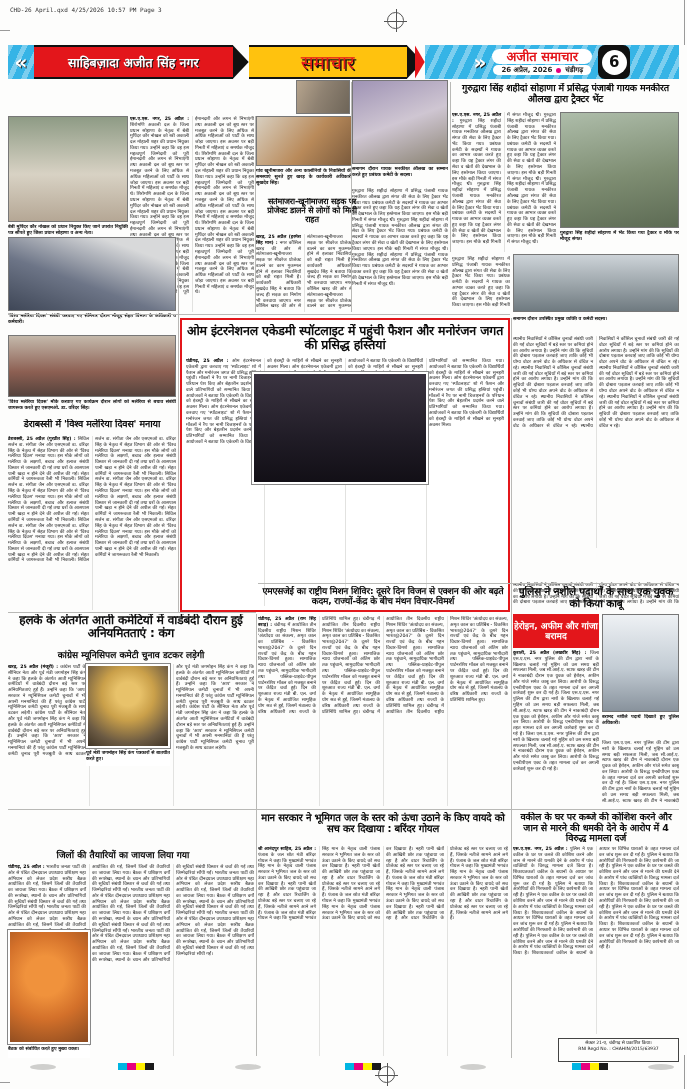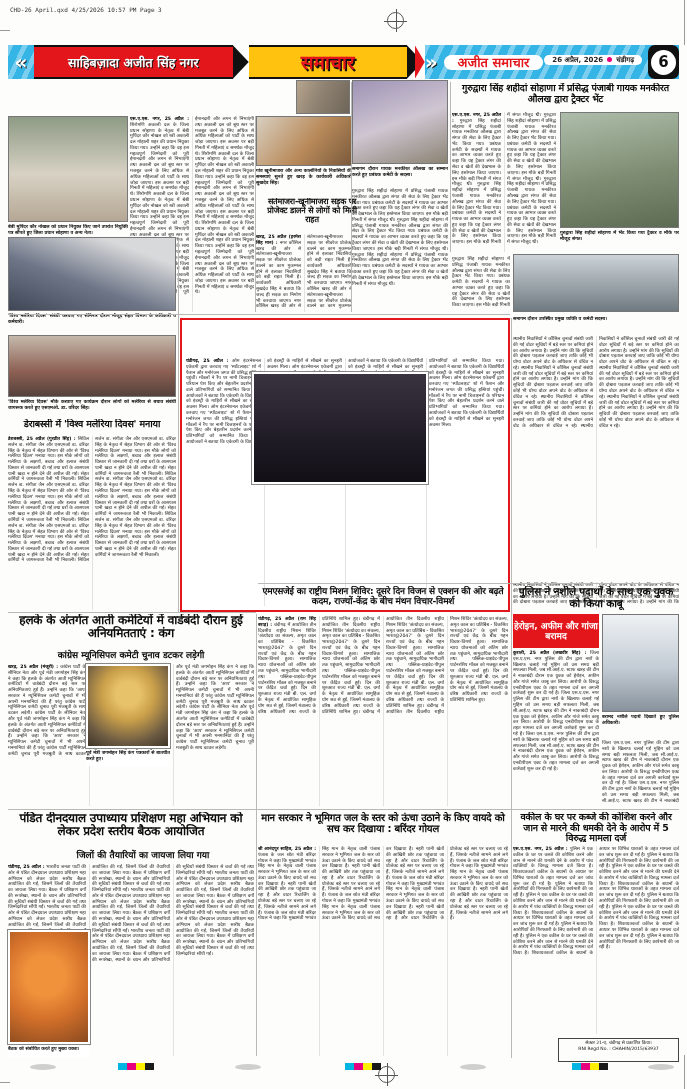--- a/index.html
+++ b/index.html
@@ -19,23 +19,23 @@
   
   .masthead{left:8px;top:45px;width:671px;height:34px;display:flex;align-items:stretch;}
   .mh-blue{background:#35b4e6;position:relative;overflow:hidden;}
   .mh-stripes{position:absolute;inset:0;background:repeating-linear-gradient(115deg,rgba(255,255,255,.35) 0 5px,rgba(255,255,255,0) 5px 13px);}
   .mh-chev{color:#fff;font-weight:bold;font-size:20px;line-height:34px;text-shadow:1px 1px 0 #222;position:relative;}
   .mh-red{background:#e3161b;flex:1.25;display:flex;align-items:center;justify-content:center;position:relative;border-top:2px solid #111;border-bottom:2px solid #111;}
   .mh-region{color:#fff;font-weight:bold;font-size:12.5px;text-shadow:1px 1px 0 #111;white-space:nowrap;}
   .mh-arrow{width:16px;background:#111;clip-path:polygon(0 0,100% 50%,0 100%);}
   .mh-arrow2{width:10px;background:#e3161b;clip-path:polygon(0 0,100% 50%,0 100%);margin-left:-8px;}
   .mh-yellow{background:#ffc20e;width:158px;display:flex;align-items:center;justify-content:center;border-top:2px solid #111;border-bottom:2px solid #111;}
-  .mh-section{color:#e3161b;font-weight:bold;font-size:19px;text-shadow:1.5px 1.5px 0 #111;}
+  .mh-section{color:#e3161b;font-weight:normal;font-size:19px;text-shadow:1.5px 1.5px 0 #111;}
   .mh-right{flex:1.6;display:flex;align-items:center;justify-content:center;gap:6px;}
-  .mh-pillcol{display:flex;flex-direction:row;align-items:flex-start;gap:1px;position:relative;}
+  .mh-pillcol{display:flex;flex-direction:column;align-items:center;gap:1px;position:relative;}
   .mh-paper{background:#fff;border-radius:9px;color:#e3161b;font-weight:bold;font-size:13px;padding:0 14px;line-height:15px;white-space:nowrap;}
   .mh-datepill{background:#fff;border-radius:7px;font-size:7px;font-weight:bold;color:#222;padding:0 8px;line-height:10px;display:flex;align-items:center;gap:4px;white-space:nowrap;}
   .mh-dot{width:5px;height:5px;border-radius:50%;background:#e6007e;display:inline-block;}
   .mh-pageblk{width:32px;background:#111;border-radius:7px;display:flex;align-items:center;justify-content:center;position:relative;}
   .mh-pagecircle{width:25px;height:25px;background:#fff;border-radius:50%;display:flex;align-items:center;justify-content:center;font-weight:bold;font-size:15px;color:#111;}
   
   .headline{font-weight:bold;color:#0c0c0c;text-align:center;line-height:1.12;overflow:hidden;letter-spacing:-0.2px;}
   .subhead{font-weight:bold;color:#0c0c0c;text-align:center;overflow:hidden;}
   .body-text{font-size:4.6px;line-height:1.26;text-align:justify;color:#222;overflow:hidden;column-gap:6px;column-rule:1px solid #e2e2e0;}
   .c1{column-count:1}.c2{column-count:2}.c3{column-count:3}.c4{column-count:4}
@@ -143,20 +143,21 @@
   <div class="abs caption" style="left:8px;top:313px;width:168px;height:18px;">'विश्व मलेरिया दिवस' संबंधी करवाए गए सेमिनार दौरान मौजूद सेहत विभाग के अधिकारी व कर्मचारी।</div>
   <div class="abs photo p-camp" style="left:8px;top:335px;width:168px;height:62px;"></div>
   <div class="abs caption" style="left:8px;top:399px;width:168px;height:18px;">'विश्व मलेरिया दिवस' मौके करवाए गए कार्यक्रम दौरान लोगों को मलेरिया से बचाव संबंधी जागरूक करते हुए एसएमओ. डा. वरिंदर सिंह।</div>
   <div class="abs headline" style="left:8px;top:419px;width:168px;height:15px;font-size:9.5px;">डेराबस्सी में 'विश्व मलेरिया दिवस' मनाया</div>
   <div class="abs body-text c2" style="left:8px;top:436px;width:168px;height:174px;">
     <span class="dateline">डेराबस्सी, 25 अप्रैल (गुरप्रीत सिंह) :</span>
     <span>सिविल सर्जन डा. संगीता जैन और एसएमओ डा. वरिंदर सिंह के नेतृत्व में सेहत विभाग की ओर से 'विश्व मलेरिया दिवस' मनाया गया। इस मौके लोगों को मलेरिया के लक्षणों, बचाव और इलाज संबंधी विस्तार से जानकारी दी गई तथा घरों के आसपास पानी खड़ा न होने देने की अपील की गई। सेहत कर्मियों ने जागरूकता रैली भी निकाली। सिविल सर्जन डा. संगीता जैन और एसएमओ डा. वरिंदर सिंह के नेतृत्व में सेहत विभाग की ओर से 'विश्व मलेरिया दिवस' मनाया गया। इस मौके लोगों को मलेरिया के लक्षणों, बचाव और इलाज संबंधी विस्तार से जानकारी दी गई तथा घरों के आसपास पानी खड़ा न होने देने की अपील की गई। सेहत कर्मियों ने जागरूकता रैली भी निकाली। सिविल सर्जन डा. संगीता जैन और एसएमओ डा. वरिंदर सिंह के नेतृत्व में सेहत विभाग की ओर से 'विश्व मलेरिया दिवस' मनाया गया। इस मौके लोगों को मलेरिया के लक्षणों, बचाव और इलाज संबंधी विस्तार से जानकारी दी गई तथा घरों के आसपास पानी खड़ा न होने देने की अपील की गई। सेहत कर्मियों ने जागरूकता रैली भी निकाली। सिविल सर्जन डा. संगीता जैन और एसएमओ डा. वरिंदर सिंह के नेतृत्व में सेहत विभाग की ओर से 'विश्व मलेरिया दिवस' मनाया गया। इस मौके लोगों को मलेरिया के लक्षणों, बचाव और इलाज संबंधी विस्तार से जानकारी दी गई तथा घरों के आसपास पानी खड़ा न होने देने की अपील की गई। सेहत कर्मियों ने जागरूकता रैली भी निकाली। सिविल सर्जन डा. संगीता जैन और एसएमओ डा. वरिंदर सिंह के नेतृत्व में सेहत विभाग की ओर से 'विश्व मलेरिया दिवस' मनाया गया। इस मौके लोगों को मलेरिया के लक्षणों, बचाव और इलाज संबंधी विस्तार से जानकारी दी गई तथा घरों के आसपास पानी खड़ा न होने देने की अपील की गई। सेहत कर्मियों ने जागरूकता रैली भी निकाली। सिविल सर्जन डा. संगीता जैन और एसएमओ डा. वरिंदर सिंह के नेतृत्व में सेहत विभाग की ओर से 'विश्व मलेरिया दिवस' मनाया गया। इस मौके लोगों को मलेरिया के लक्षणों, बचाव और इलाज संबंधी विस्तार से जानकारी दी गई तथा घरों के आसपास पानी खड़ा न होने देने की अपील की गई। सेहत कर्मियों ने जागरूकता रैली भी निकाली।</span>
   </div>
 
   <div class="abs redbox" style="left:180px;top:318px;width:330px;height:294px;"></div>
+  <div class="abs headline" style="left:186px;top:324px;width:318px;height:30px;font-size:12.5px;">ओम इंटरनेशनल एकेडमी स्पॉटलाइट में पहुंची फैशन और मनोरंजन जगत की प्रसिद्ध हस्तियां</div>
   <div class="abs body-text c4" style="left:186px;top:358px;width:318px;height:248px;">
     <span class="dateline">चंडीगढ़, 25 अप्रैल :</span>
     <span>ओम इंटरनेशनल एकेडमी द्वारा करवाए गए 'स्पॉटलाइट' शो में फैशन और मनोरंजन जगत की प्रसिद्ध हस्तियां पहुंचीं। मॉडलों ने रैंप पर नामी डिजाइनरों के परिधान पेश किए और बेहतरीन प्रदर्शन करने वाले प्रतिभागियों को सम्मानित किया गया। आयोजकों ने बताया कि एकेडमी के विद्यार्थियों को इंडस्ट्री के माहिरों से सीखने का सुनहरी अवसर मिला। ओम इंटरनेशनल एकेडमी द्वारा करवाए गए 'स्पॉटलाइट' शो में फैशन और मनोरंजन जगत की प्रसिद्ध हस्तियां पहुंचीं। मॉडलों ने रैंप पर नामी डिजाइनरों के परिधान पेश किए और बेहतरीन प्रदर्शन करने वाले प्रतिभागियों को सम्मानित किया गया। आयोजकों ने बताया कि एकेडमी के विद्यार्थियों को इंडस्ट्री के माहिरों से सीखने का सुनहरी अवसर मिला। ओम इंटरनेशनल एकेडमी द्वारा करवाए गए 'स्पॉटलाइट' शो में फैशन और मनोरंजन जगत की प्रसिद्ध हस्तियां पहुंचीं। मॉडलों ने रैंप पर नामी डिजाइनरों के परिधान पेश किए और बेहतरीन प्रदर्शन करने वाले प्रतिभागियों को सम्मानित किया गया। आयोजकों ने बताया कि एकेडमी के विद्यार्थियों को इंडस्ट्री के माहिरों से सीखने का सुनहरी अवसर मिला। ओम इंटरनेशनल एकेडमी द्वारा करवाए गए 'स्पॉटलाइट' शो में फैशन और मनोरंजन जगत की प्रसिद्ध हस्तियां पहुंचीं। मॉडलों ने रैंप पर नामी डिजाइनरों के परिधान पेश किए और बेहतरीन प्रदर्शन करने वाले प्रतिभागियों को सम्मानित किया गया। आयोजकों ने बताया कि एकेडमी के विद्यार्थियों को इंडस्ट्री के माहिरों से सीखने का सुनहरी अवसर मिला। ओम इंटरनेशनल एकेडमी द्वारा करवाए गए 'स्पॉटलाइट' शो में फैशन और मनोरंजन जगत की प्रसिद्ध हस्तियां पहुंचीं। मॉडलों ने रैंप पर नामी डिजाइनरों के परिधान पेश किए और बेहतरीन प्रदर्शन करने वाले प्रतिभागियों को सम्मानित किया गया। आयोजकों ने बताया कि एकेडमी के विद्यार्थियों को इंडस्ट्री के माहिरों से सीखने का सुनहरी अवसर मिला। ओम इंटरनेशनल एकेडमी द्वारा करवाए गए 'स्पॉटलाइट' शो में फैशन और मनोरंजन जगत की प्रसिद्ध हस्तियां पहुंचीं। मॉडलों ने रैंप पर नामी डिजाइनरों के परिधान पेश किए और बेहतरीन प्रदर्शन करने वाले प्रतिभागियों को सम्मानित किया गया। आयोजकों ने बताया कि एकेडमी के विद्यार्थियों को इंडस्ट्री के माहिरों से सीखने का सुनहरी अवसर मिला। ओम इंटरनेशनल एकेडमी द्वारा करवाए गए 'स्पॉटलाइट' शो में फैशन और मनोरंजन जगत की प्रसिद्ध हस्तियां पहुंचीं। मॉडलों ने रैंप पर नामी डिजाइनरों के परिधान पेश किए और बेहतरीन प्रदर्शन करने वाले प्रतिभागियों को सम्मानित किया गया। आयोजकों ने बताया कि एकेडमी के विद्यार्थियों को इंडस्ट्री के माहिरों से सीखने का सुनहरी अवसर मिला।</span>
   </div>
   <div class="abs photo p-fashion" style="left:252px;top:372px;width:176px;height:112px;border:2px solid #fff;outline:1px solid #888;"></div>
 
   <div class="abs caption" style="left:513px;top:316px;width:166px;height:18px;">समागम दौरान उपस्थित प्रमुख व्यक्ति व कमेटी सदस्य।</div>
   <div class="abs body-text c2" style="left:513px;top:336px;width:166px;height:212px;">
     <span>स्थानीय निवासियों ने कौंसिल चुनावों संबंधी जारी की गई वोटर सूचियों में बड़े स्तर पर कमियां होने का आरोप लगाया है। उन्होंने मांग की कि सूचियों की दोबारा पड़ताल करवाई जाए ताकि कोई भी योग्य वोटर अपने वोट के अधिकार से वंचित न रहे। स्थानीय निवासियों ने कौंसिल चुनावों संबंधी जारी की गई वोटर सूचियों में बड़े स्तर पर कमियां होने का आरोप लगाया है। उन्होंने मांग की कि सूचियों की दोबारा पड़ताल करवाई जाए ताकि कोई भी योग्य वोटर अपने वोट के अधिकार से वंचित न रहे। स्थानीय निवासियों ने कौंसिल चुनावों संबंधी जारी की गई वोटर सूचियों में बड़े स्तर पर कमियां होने का आरोप लगाया है। उन्होंने मांग की कि सूचियों की दोबारा पड़ताल करवाई जाए ताकि कोई भी योग्य वोटर अपने वोट के अधिकार से वंचित न रहे। स्थानीय निवासियों ने कौंसिल चुनावों संबंधी जारी की गई वोटर सूचियों में बड़े स्तर पर कमियां होने का आरोप लगाया है। उन्होंने मांग की कि सूचियों की दोबारा पड़ताल करवाई जाए ताकि कोई भी योग्य वोटर अपने वोट के अधिकार से वंचित न रहे। स्थानीय निवासियों ने कौंसिल चुनावों संबंधी जारी की गई वोटर सूचियों में बड़े स्तर पर कमियां होने का आरोप लगाया है। उन्होंने मांग की कि सूचियों की दोबारा पड़ताल करवाई जाए ताकि कोई भी योग्य वोटर अपने वोट के अधिकार से वंचित न रहे। स्थानीय निवासियों ने कौंसिल चुनावों संबंधी जारी की गई वोटर सूचियों में बड़े स्तर पर कमियां होने का आरोप लगाया है। उन्होंने मांग की कि सूचियों की दोबारा पड़ताल करवाई जाए ताकि कोई भी योग्य वोटर अपने वोट के अधिकार से वंचित न रहे।</span>
   </div>
@@ -185,36 +186,35 @@
   <div class="abs photo p-police" style="left:602px;top:614px;width:77px;height:98px;"></div>
   <div class="abs caption" style="left:602px;top:714px;width:77px;height:24px;">बरामद नशीले पदार्थ दिखाते हुए पुलिस अधिकारी।</div>
   <div class="abs body-text c1" style="left:513px;top:650px;width:86px;height:156px;">
     <span class="dateline">कुराली, 25 अप्रैल (लखवीर सिंह) :</span>
     <span>जिला एस.ए.एस. नगर पुलिस की टीम द्वारा नशों के खिलाफ चलाई गई मुहिम को उस समय बड़ी सफलता मिली, जब सी.आई.ए. स्टाफ खरड़ की टीम ने नाकाबंदी दौरान एक युवक को हेरोइन, अफीम और गांजे समेत काबू कर लिया। आरोपी के विरुद्ध एनडीपीएस एक्ट के तहत मामला दर्ज कर अगली कार्रवाई शुरू कर दी गई है। जिला एस.ए.एस. नगर पुलिस की टीम द्वारा नशों के खिलाफ चलाई गई मुहिम को उस समय बड़ी सफलता मिली, जब सी.आई.ए. स्टाफ खरड़ की टीम ने नाकाबंदी दौरान एक युवक को हेरोइन, अफीम और गांजे समेत काबू कर लिया। आरोपी के विरुद्ध एनडीपीएस एक्ट के तहत मामला दर्ज कर अगली कार्रवाई शुरू कर दी गई है। जिला एस.ए.एस. नगर पुलिस की टीम द्वारा नशों के खिलाफ चलाई गई मुहिम को उस समय बड़ी सफलता मिली, जब सी.आई.ए. स्टाफ खरड़ की टीम ने नाकाबंदी दौरान एक युवक को हेरोइन, अफीम और गांजे समेत काबू कर लिया। आरोपी के विरुद्ध एनडीपीएस एक्ट के तहत मामला दर्ज कर अगली कार्रवाई शुरू कर दी गई है।</span>
   </div>
   <div class="abs body-text c1" style="left:602px;top:740px;width:77px;height:66px;">
     <span>जिला एस.ए.एस. नगर पुलिस की टीम द्वारा नशों के खिलाफ चलाई गई मुहिम को उस समय बड़ी सफलता मिली, जब सी.आई.ए. स्टाफ खरड़ की टीम ने नाकाबंदी दौरान एक युवक को हेरोइन, अफीम और गांजे समेत काबू कर लिया। आरोपी के विरुद्ध एनडीपीएस एक्ट के तहत मामला दर्ज कर अगली कार्रवाई शुरू कर दी गई है। जिला एस.ए.एस. नगर पुलिस की टीम द्वारा नशों के खिलाफ चलाई गई मुहिम को उस समय बड़ी सफलता मिली, जब सी.आई.ए. स्टाफ खरड़ की टीम ने नाकाबंदी दौरान एक युवक को हेरोइन, अफीम और गांजे समेत काबू कर लिया। आरोपी के विरुद्ध एनडीपीएस एक्ट के तहत मामला दर्ज कर अगली कार्रवाई शुरू कर दी गई है।</span>
   </div>
 
-  <div class="abs headline" style="left:8px;top:812px;width:246px;height:34px;font-size:12px;">पंडित दीनदयाल उपाध्याय प्रशिक्षण महा अभियान को लेकर प्रदेश स्तरीय बैठक आयोजित</div>
-  <div class="abs subhead" style="left:20px;top:848px;width:246px;height:13px;font-size:9px;">जिलों की तैयारियों का जायजा लिया गया</div>
+  <div class="abs subhead" style="left:0;top:848px;width:246px;height:13px;font-size:9px;">जिलों की तैयारियों का जायजा लिया गया</div>
   <div class="abs body-text c3" style="left:8px;top:864px;width:246px;height:192px;">
     <span class="dateline">चंडीगढ़, 25 अप्रैल :</span>
     <span>भारतीय जनता पार्टी की ओर से पंडित दीनदयाल उपाध्याय प्रशिक्षण महा अभियान को लेकर प्रदेश स्तरीय बैठक आयोजित की गई, जिसमें जिलों की तैयारियों का जायजा लिया गया। बैठक में प्रशिक्षण वर्गों की रूपरेखा, स्थानों के चयन और प्रतिभागियों की सूचियों संबंधी विस्तार से चर्चा की गई तथा जिम्मेदारियां सौंपी गईं। भारतीय जनता पार्टी की ओर से पंडित दीनदयाल उपाध्याय प्रशिक्षण महा अभियान को लेकर प्रदेश स्तरीय बैठक आयोजित की गई, जिसमें जिलों की तैयारियों का जायजा लिया गया। बैठक में प्रशिक्षण वर्गों की रूपरेखा, स्थानों के चयन और प्रतिभागियों की सूचियों संबंधी विस्तार से चर्चा की गई तथा जिम्मेदारियां सौंपी गईं। भारतीय जनता पार्टी की ओर से पंडित दीनदयाल उपाध्याय प्रशिक्षण महा अभियान को लेकर प्रदेश स्तरीय बैठक आयोजित की गई, जिसमें जिलों की तैयारियों का जायजा लिया गया। बैठक में प्रशिक्षण वर्गों की रूपरेखा, स्थानों के चयन और प्रतिभागियों की सूचियों संबंधी विस्तार से चर्चा की गई तथा जिम्मेदारियां सौंपी गईं। भारतीय जनता पार्टी की ओर से पंडित दीनदयाल उपाध्याय प्रशिक्षण महा अभियान को लेकर प्रदेश स्तरीय बैठक आयोजित की गई, जिसमें जिलों की तैयारियों का जायजा लिया गया। बैठक में प्रशिक्षण वर्गों की रूपरेखा, स्थानों के चयन और प्रतिभागियों की सूचियों संबंधी विस्तार से चर्चा की गई तथा जिम्मेदारियां सौंपी गईं। भारतीय जनता पार्टी की ओर से पंडित दीनदयाल उपाध्याय प्रशिक्षण महा अभियान को लेकर प्रदेश स्तरीय बैठक आयोजित की गई, जिसमें जिलों की तैयारियों का जायजा लिया गया। बैठक में प्रशिक्षण वर्गों की रूपरेखा, स्थानों के चयन और प्रतिभागियों की सूचियों संबंधी विस्तार से चर्चा की गई तथा जिम्मेदारियां सौंपी गईं। भारतीय जनता पार्टी की ओर से पंडित दीनदयाल उपाध्याय प्रशिक्षण महा अभियान को लेकर प्रदेश स्तरीय बैठक आयोजित की गई, जिसमें जिलों की तैयारियों का जायजा लिया गया। बैठक में प्रशिक्षण वर्गों की रूपरेखा, स्थानों के चयन और प्रतिभागियों की सूचियों संबंधी विस्तार से चर्चा की गई तथा जिम्मेदारियां सौंपी गईं। भारतीय जनता पार्टी की ओर से पंडित दीनदयाल उपाध्याय प्रशिक्षण महा अभियान को लेकर प्रदेश स्तरीय बैठक आयोजित की गई, जिसमें जिलों की तैयारियों का जायजा लिया गया। बैठक में प्रशिक्षण वर्गों की रूपरेखा, स्थानों के चयन और प्रतिभागियों की सूचियों संबंधी विस्तार से चर्चा की गई तथा जिम्मेदारियां सौंपी गईं।</span>
   </div>
   <div class="abs photo p-saffron" style="left:8px;top:930px;width:82px;height:114px;border:2px solid #fff;outline:1px solid #888;"></div>
   <div class="abs caption" style="left:8px;top:1046px;width:82px;height:12px;background:#fff;">बैठक को संबोधित करते हुए मुख्य वक्ता।</div>
 
   <div class="abs headline" style="left:258px;top:812px;width:250px;height:30px;font-size:10px;">मान सरकार ने भूमिगत जल के स्तर को ऊंचा उठाने के किए वायदे को सच कर दिखाया : बरिंदर गोयल</div>
   <div class="abs body-text c4" style="left:258px;top:846px;width:250px;height:210px;">
     <span class="dateline">श्री आनंदपुर साहिब, 25 अप्रैल :</span>
     <span>पंजाब के जल स्रोत मंत्री बरिंदर गोयल ने कहा कि मुख्यमंत्री भगवंत सिंह मान के नेतृत्व वाली पंजाब सरकार ने भूमिगत जल के स्तर को ऊंचा उठाने के किए वायदे को सच कर दिखाया है। नहरी पानी खेतों की आखिरी छोर तक पहुंचाया जा रहा है और वाटर रिचार्जिंग के प्रोजेक्ट बड़े स्तर पर चलाए जा रहे हैं, जिसके नतीजे सामने आने लगे हैं। पंजाब के जल स्रोत मंत्री बरिंदर गोयल ने कहा कि मुख्यमंत्री भगवंत सिंह मान के नेतृत्व वाली पंजाब सरकार ने भूमिगत जल के स्तर को ऊंचा उठाने के किए वायदे को सच कर दिखाया है। नहरी पानी खेतों की आखिरी छोर तक पहुंचाया जा रहा है और वाटर रिचार्जिंग के प्रोजेक्ट बड़े स्तर पर चलाए जा रहे हैं, जिसके नतीजे सामने आने लगे हैं। पंजाब के जल स्रोत मंत्री बरिंदर गोयल ने कहा कि मुख्यमंत्री भगवंत सिंह मान के नेतृत्व वाली पंजाब सरकार ने भूमिगत जल के स्तर को ऊंचा उठाने के किए वायदे को सच कर दिखाया है। नहरी पानी खेतों की आखिरी छोर तक पहुंचाया जा रहा है और वाटर रिचार्जिंग के प्रोजेक्ट बड़े स्तर पर चलाए जा रहे हैं, जिसके नतीजे सामने आने लगे हैं। पंजाब के जल स्रोत मंत्री बरिंदर गोयल ने कहा कि मुख्यमंत्री भगवंत सिंह मान के नेतृत्व वाली पंजाब सरकार ने भूमिगत जल के स्तर को ऊंचा उठाने के किए वायदे को सच कर दिखाया है। नहरी पानी खेतों की आखिरी छोर तक पहुंचाया जा रहा है और वाटर रिचार्जिंग के प्रोजेक्ट बड़े स्तर पर चलाए जा रहे हैं, जिसके नतीजे सामने आने लगे हैं। पंजाब के जल स्रोत मंत्री बरिंदर गोयल ने कहा कि मुख्यमंत्री भगवंत सिंह मान के नेतृत्व वाली पंजाब सरकार ने भूमिगत जल के स्तर को ऊंचा उठाने के किए वायदे को सच कर दिखाया है। नहरी पानी खेतों की आखिरी छोर तक पहुंचाया जा रहा है और वाटर रिचार्जिंग के प्रोजेक्ट बड़े स्तर पर चलाए जा रहे हैं, जिसके नतीजे सामने आने लगे हैं।</span>
   </div>
 
-  <div class="abs headline" style="left:513px;top:812px;width:166px;height:30px;font-size:9.5px;">वकील के घर पर कब्जे की कोशिश करने और जान से मारने की धमकी देने के आरोप में 5 विरुद्ध मामला दर्ज</div>
+  <div class="abs headline" style="left:513px;top:812px;width:166px;height:30px;font-size:9.5px;">वकील के घर पर कब्जे की कोशिश करने और जान से मारने की धमकी देने के आरोप में 4 विरुद्ध मामला दर्ज</div>
   <div class="abs body-text c2" style="left:513px;top:846px;width:166px;height:188px;">
     <span class="dateline">एस.ए.एस. नगर, 25 अप्रैल :</span>
     <span>पुलिस ने एक वकील के घर पर कब्जे की कोशिश करने और जान से मारने की धमकी देने के आरोप में पांच व्यक्तियों के विरुद्ध मामला दर्ज किया है। शिकायतकर्ता वकील के बयानों के आधार पर विभिन्न धाराओं के तहत मामला दर्ज कर जांच शुरू कर दी गई है। पुलिस ने बताया कि आरोपियों की गिरफ्तारी के लिए छापेमारी की जा रही है। पुलिस ने एक वकील के घर पर कब्जे की कोशिश करने और जान से मारने की धमकी देने के आरोप में पांच व्यक्तियों के विरुद्ध मामला दर्ज किया है। शिकायतकर्ता वकील के बयानों के आधार पर विभिन्न धाराओं के तहत मामला दर्ज कर जांच शुरू कर दी गई है। पुलिस ने बताया कि आरोपियों की गिरफ्तारी के लिए छापेमारी की जा रही है। पुलिस ने एक वकील के घर पर कब्जे की कोशिश करने और जान से मारने की धमकी देने के आरोप में पांच व्यक्तियों के विरुद्ध मामला दर्ज किया है। शिकायतकर्ता वकील के बयानों के आधार पर विभिन्न धाराओं के तहत मामला दर्ज कर जांच शुरू कर दी गई है। पुलिस ने बताया कि आरोपियों की गिरफ्तारी के लिए छापेमारी की जा रही है। पुलिस ने एक वकील के घर पर कब्जे की कोशिश करने और जान से मारने की धमकी देने के आरोप में पांच व्यक्तियों के विरुद्ध मामला दर्ज किया है। शिकायतकर्ता वकील के बयानों के आधार पर विभिन्न धाराओं के तहत मामला दर्ज कर जांच शुरू कर दी गई है। पुलिस ने बताया कि आरोपियों की गिरफ्तारी के लिए छापेमारी की जा रही है। पुलिस ने एक वकील के घर पर कब्जे की कोशिश करने और जान से मारने की धमकी देने के आरोप में पांच व्यक्तियों के विरुद्ध मामला दर्ज किया है। शिकायतकर्ता वकील के बयानों के आधार पर विभिन्न धाराओं के तहत मामला दर्ज कर जांच शुरू कर दी गई है। पुलिस ने बताया कि आरोपियों की गिरफ्तारी के लिए छापेमारी की जा रही है।</span>
   </div>
 
   <div class="abs imprint" style="left:558px;top:1038px;width:121px;height:24px;">
     <div>सेक्टर 21-ए, चंडीगढ़ से प्रकाशित किया।</div>
     <div>RNI Regd No. : CHAHIN/2015/63937</div>
   </div>
 

